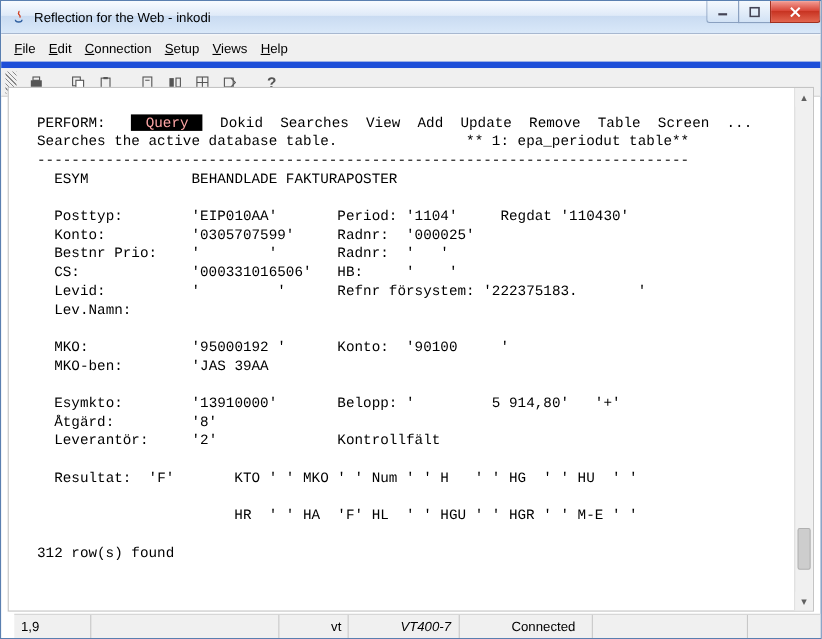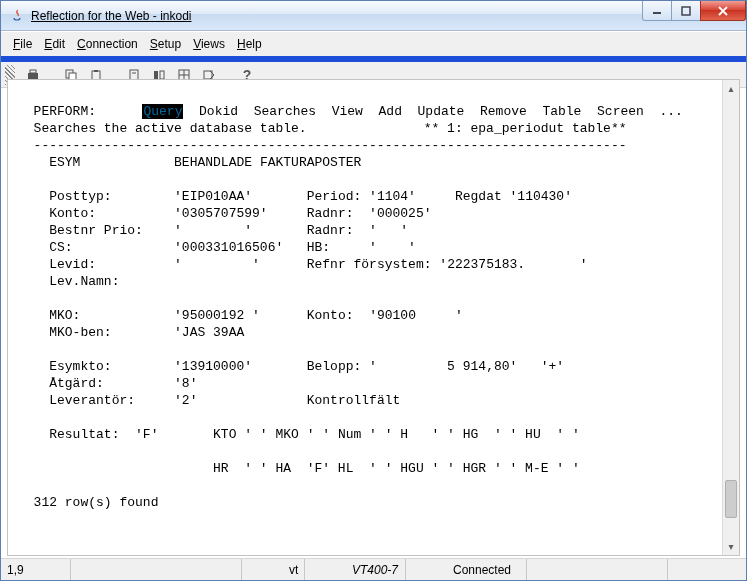--- a/index.html
+++ b/index.html
@@ -15,21 +15,20 @@
     position: relative;
   }
   .titlebar {
     height: 30px;
     background: linear-gradient(to bottom, #f8fbff 0%, #dfeaf8 45%, #c9dbf1 46%, #d9e8f9 100%);
     border-bottom: 1px solid #a8b8d0;
     display: flex;
     align-items: center;
     padding: 0 4px 0 8px;
     position: relative;
-    text-decoration: underline;
   }
   .titlebar .java-icon {
     width: 16px; height: 16px; margin-right: 6px;
     display: inline-flex; align-items: center; justify-content: center;
   }
   .titlebar .title { color: #000; font-size: 12px; }
   .win-buttons { position: absolute; right: 0; top: 0; display: flex; }
   .win-btn {
     width: 30px; height: 20px;
     border: 1px solid #8aa0c0;
@@ -92,44 +91,43 @@
     line-height: 17px;
     white-space: pre;
     padding: 6px 10px;
     color: #000;
     position: absolute;
     top:0; left:0; right:17px; bottom:0;
     overflow: hidden;
   }
   .terminal .inv {
     background: #000;
-    color: #0369a1;
-    padding: 0 1px;
-    margin-left: 23px;
+    color: #fca5a5;
+    padding: 0 13px;
   }
   .scrollbar {
     position: absolute; right:0; top:0; bottom:0; width:17px;
     background: #f0f0f0;
     border-left: 1px solid #dcdcdc;
   }
   .scroll-arrow {
     height: 17px;
     display: flex; align-items: center; justify-content: center;
     color: #606060; font-size: 10px;
     background: #f0f0f0;
   }
   .scroll-thumb {
     position: absolute; left:2px; right:2px;
     background: #cdcdcd;
     border: 1px solid #b0b0b0;
     border-radius: 2px;
     top: 400px; height: 38px;
   }
   .statusbar {
-    position: absolute; left:0; right:0; bottom:0; height: 22px;
+    position: absolute; left:12px; right:0; bottom:0; height: 22px;
     background: #f0f0f0;
     border-top: 1px solid #d4d4d4;
     display: flex;
     font-size: 12px;
     gap: 41px;
   }
   .status-cell {
     border-right: 1px solid #c8c8c8;
     padding: 3px 6px;
     height: 100%;

